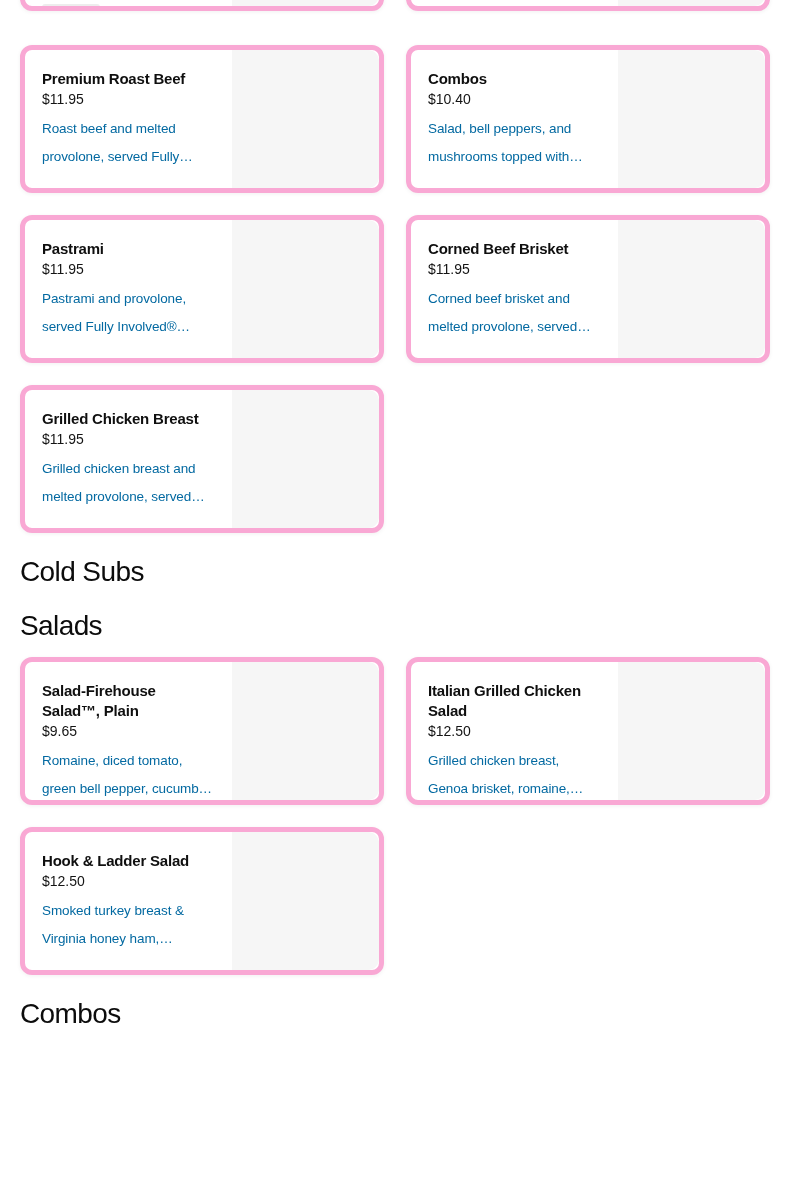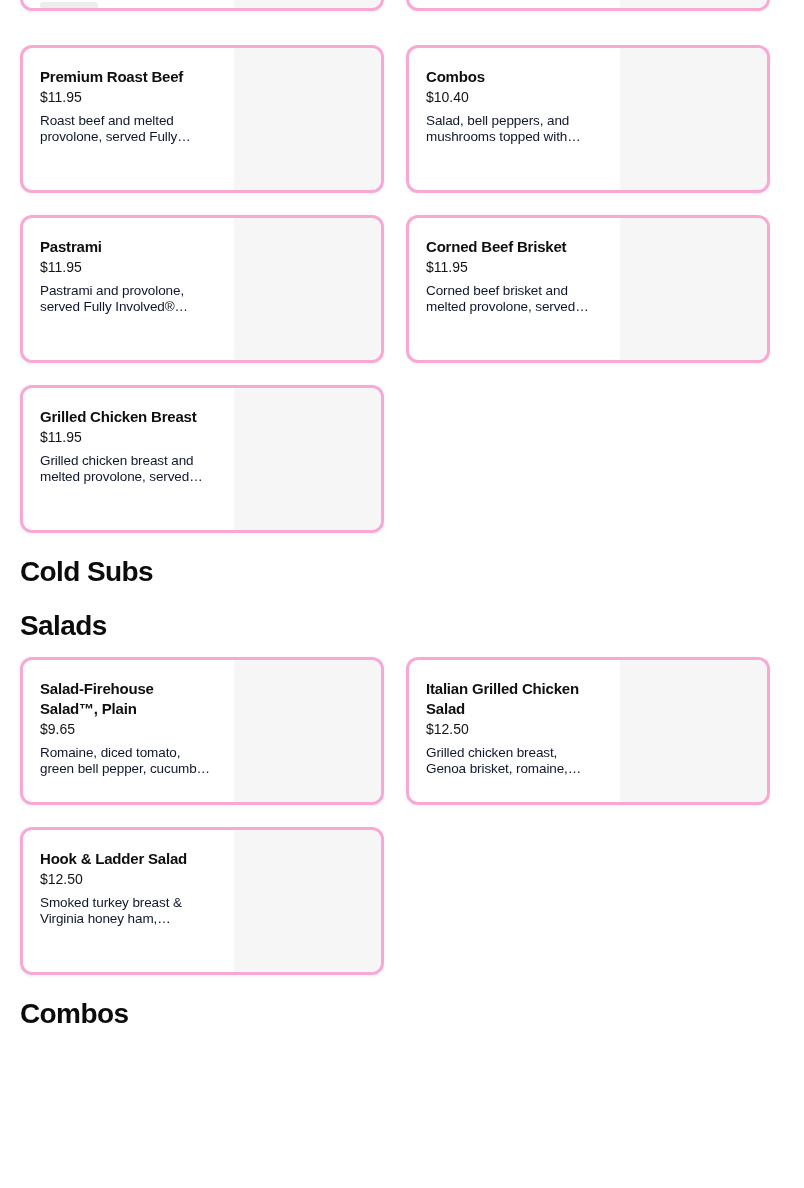--- a/index.html
+++ b/index.html
@@ -12,21 +12,21 @@
     column-gap:22px;
     row-gap:22px;
   }
   .grid.partial { margin-top:-137px; }
   .grid.first-full { margin-top:34px; }
   .card {
     position:relative;
     display:flex;
     height:148px;
     background:#ffffff;
-    border:3px solid #f9a8d4;
+    border:5px solid #f9a8d4;
     border-radius:12px;
     box-shadow:0 1px 4px rgba(0,0,0,0.06);
     overflow:hidden;
     cursor:pointer;
   }
   .card-text { flex:1; min-width:0; padding:19px 4px 0 17px; }
   .card-img {
     width:147px;
     flex:0 0 147px;
     background:#f6f6f6;
@@ -44,31 +44,31 @@
   }
   .price {
     margin-top:1px;
     font-size:14px;
     line-height:18px;
     color:#141414;
   }
   .desc {
     margin-top:7px;
     font-size:13.5px;
-    line-height:16px;
+    line-height:28px;
     letter-spacing:-0.1px;
-    color:#0f172a;
+    color:#0369a1;
     white-space:pre;
     overflow:hidden;
   }
   .section-heading {
     margin:24px 0 16px 0;
     font-size:28px;
     line-height:30px;
-    font-weight:700;
+    font-weight:400;
     letter-spacing:-0.6px;
     color:#0c0c0c;
   }
   .fragment-smudge {
     position:absolute;
     left:17px;
     top:136px;
     width:58px;
     height:7px;
     background:#ededed;

